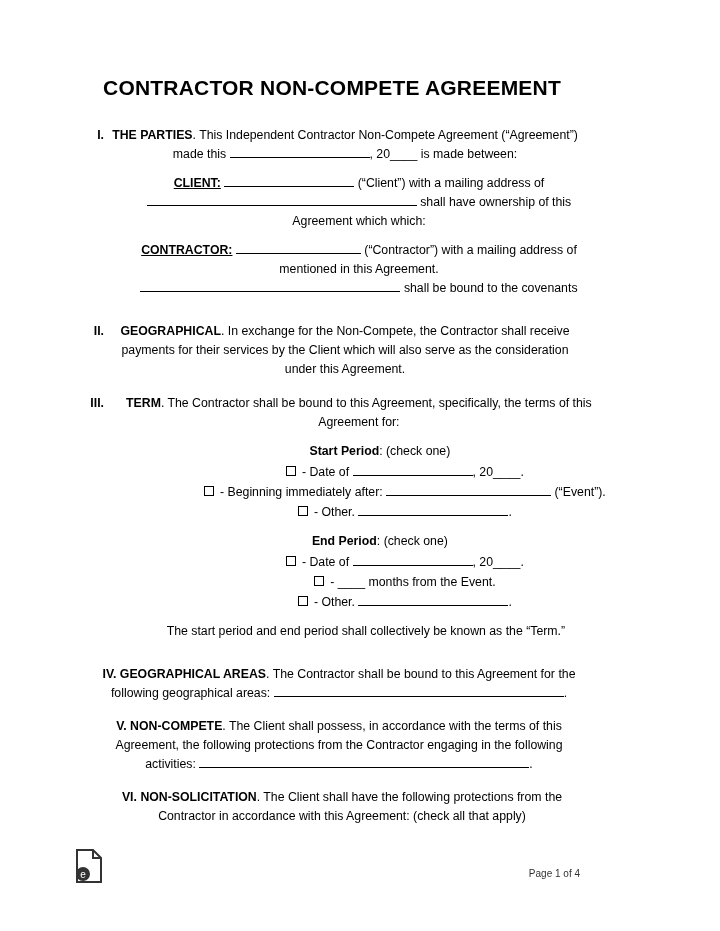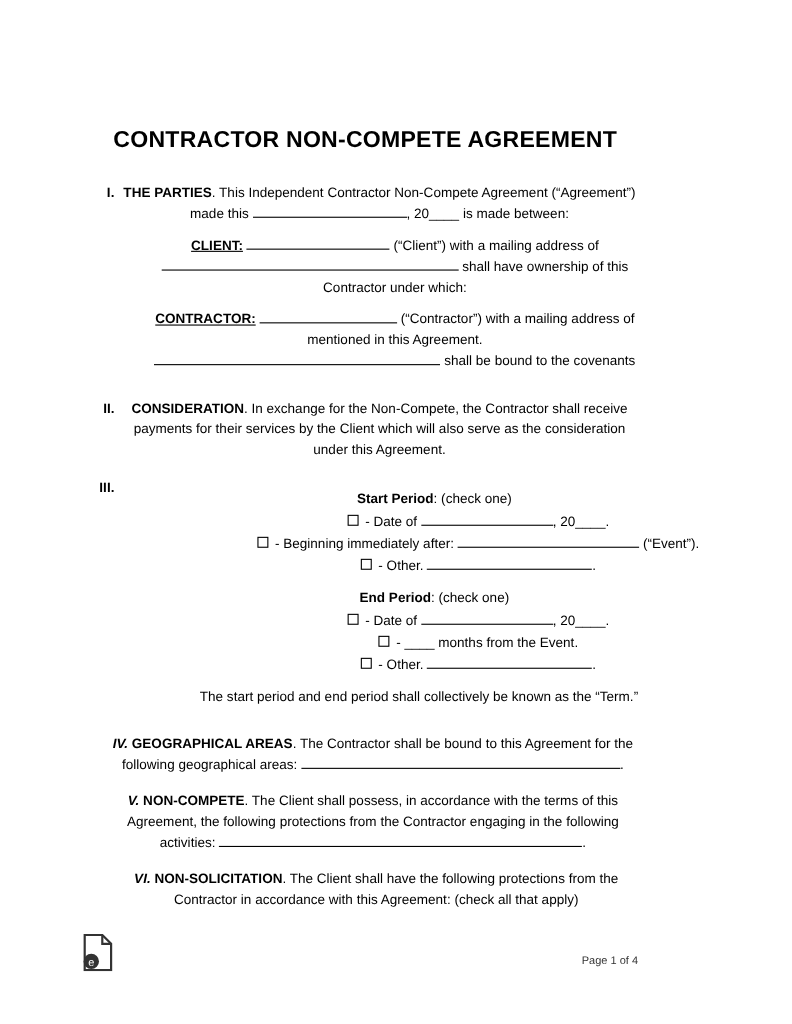--- a/index.html
+++ b/index.html
@@ -13,21 +13,21 @@
     font-family: "Liberation Sans", sans-serif;
     color: #000000;
     position: relative;
     overflow: hidden;
   }
   .page {
     position: relative;
     width: 664px;
     height: 931px;
     box-sizing: border-box;
-    padding: 92px 86px 0 86px;
+    padding: 52px 86px 0 86px;
   }
   .doc-title {
     text-align: center;
     font-size: 21px;
     font-weight: bold;
     letter-spacing: 0.2px;
     margin: 24px 0 26px 0;
   }
   .section {
     display: flex;
@@ -42,21 +42,20 @@
     text-align: right;
     padding-right: 8px;
     box-sizing: border-box;
   }
   .sec-body {
     flex: 1 1 auto;
     text-align: center;
   }
   .sec-inline-num {
     font-weight: bold;
-    font-style: italic;
   }
   b, .b { font-weight: bold; }
   .u { text-decoration: underline; }
   .blank {
     display: inline-block;
     border-bottom: 1px solid #000;
     vertical-align: baseline;
     height: 0.95em;
   }
   .indent-block {
@@ -64,21 +63,21 @@
     margin-top: 10px;
     margin-bottom: 10px;
   }
   .para {
     margin-bottom: 10px;
   }
   .sub-title {
     margin-bottom: 2px;
   }
   .check-line {
-    margin-left: 94px;
+    margin-left: 64px;
     margin-bottom: 1px;
     white-space: nowrap;
     font-size: 12.3px;
   }
   .box {
     display: inline-block;
     width: 8px;
     height: 8px;
     border: 1px solid #000;
     margin-right: 6px;
@@ -116,21 +115,21 @@
       <div class="indent-block">
         <div>
           <span class="u b">CLIENT:</span>
           <span class="blank" style="width:130px"></span>
           <span>(“Client”) with a mailing address of</span>
         </div>
         <div>
           <span class="blank" style="width:270px"></span>
           <span>shall have ownership of this</span>
         </div>
-        <div>Contractor under which:</div>
+        <div>Agreement which which:</div>
       </div>
 
       <div class="indent-block">
         <div>
           <span class="u b">CONTRACTOR:</span>
           <span class="blank" style="width:125px"></span>
           <span>(“Contractor”) with a mailing address of</span>
         </div>
         <div>mentioned in this Agreement.</div>
         <div>
@@ -138,27 +137,30 @@
           <span>shall be bound to the covenants</span>
         </div>
       </div>
 
     </div>
   </div>
 
   <div class="section">
     <div class="sec-num">II.</div>
     <div class="sec-body">
-      <span class="b">CONSIDERATION</span><span>. In exchange for the Non-Compete, the Contractor shall receive payments for their services by the Client which will also serve as the consideration under this Agreement.</span>
+      <span class="b">GEOGRAPHICAL</span><span>. In exchange for the Non-Compete, the Contractor shall receive payments for their services by the Client which will also serve as the consideration under this Agreement.</span>
     </div>
   </div>
 
   <div class="section">
     <div class="sec-num">III.</div>
     <div class="sec-body">
+      <div class="para">
+        <span class="b">TERM</span><span>. The Contractor shall be bound to this Agreement, specifically, the terms of this Agreement for:</span>
+      </div>
 
       <div class="indent-block">
         <div class="sub-title" style="margin-left:14px">
           <span class="b">Start Period</span><span>: (check one)</span>
         </div>
         <div class="check-line">
           <span class="box"></span><span>- Date of </span><span class="blank" style="width:120px"></span><span>, 20____.</span>
         </div>
         <div class="check-line">
           <span class="box"></span><span>- Beginning immediately after: </span><span class="blank" style="width:165px"></span> <span>(“Event”).</span>

